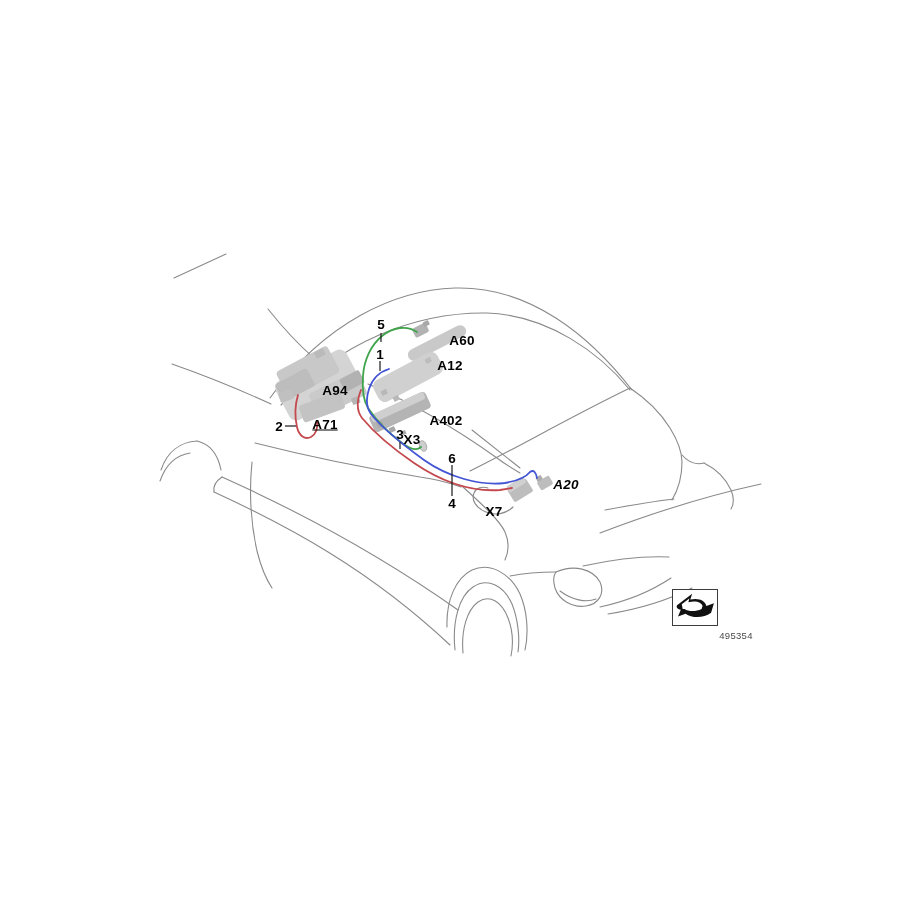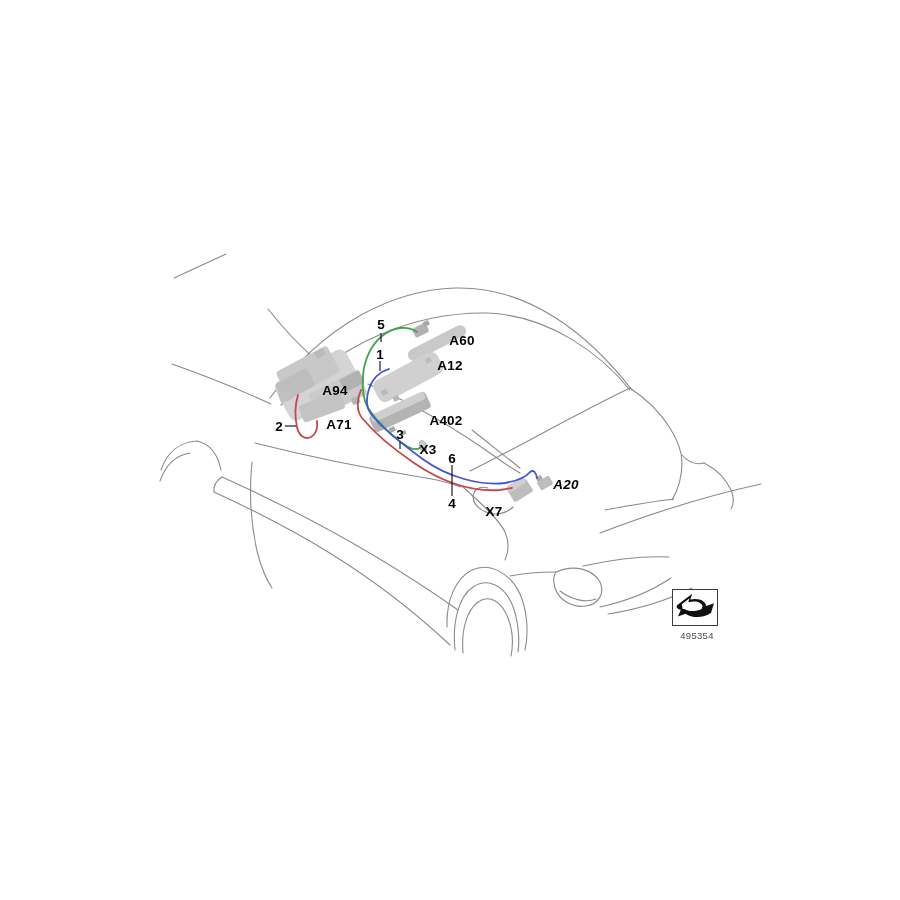--- a/index.html
+++ b/index.html
@@ -120,28 +120,28 @@
   <span class="lb" style="left:380px;top:354px;">1</span>
   <span class="lb" style="left:279px;top:426px;">2</span>
   <span class="lb" style="left:400px;top:434px;">3</span>
   <span class="lb" style="left:452px;top:458px;">6</span>
   <span class="lb" style="left:452px;top:503px;">4</span>
 
   <span class="lb" style="left:335px;top:354px;margin-top:36px;">A94</span>
   <span class="lb" style="left:462px;top:340px;">A60</span>
   <span class="lb" style="left:450px;top:365px;">A12</span>
   <span class="lb" style="left:446px;top:420px;">A402</span>
-  <span class="lb" style="left:339px;top:424px;">A71</span>
-  <span class="lb" style="left:428px;top:439px;margin-top:10px;">X3</span>
+  <span class="lb" style="left:325px;top:424px;text-decoration:underline;">A71</span>
+  <span class="lb" style="left:412px;top:439px;">X3</span>
   <span class="lb" style="left:566px;top:484px;font-style:italic;">A20</span>
   <span class="lb" style="left:494px;top:511px;">X7</span>
 
   <div class="stamp">
     <svg viewBox="0 0 46 37">
       <path fill="#111" d="M4,16 L20,4 L18,10 C27,8 34,11 35,17 L43,14 L40,24
                C32,30 20,30 13,25 L5,28 L8,21 C4,20 3,18 4,16 Z"></path>
       <path fill="#fff" d="M9,15 L17,9 L16,13 C24,11 30,13 31,17 L30,20
                C24,23 16,23 12,20 L10,20 Z"></path>
     </svg>
   </div>
-  <span class="pn" style="left:697px;top:635px;">495354</span>
+  <span class="pn" style="left:736px;top:635px;">495354</span>
 
 </div>
 
 </body></html>

